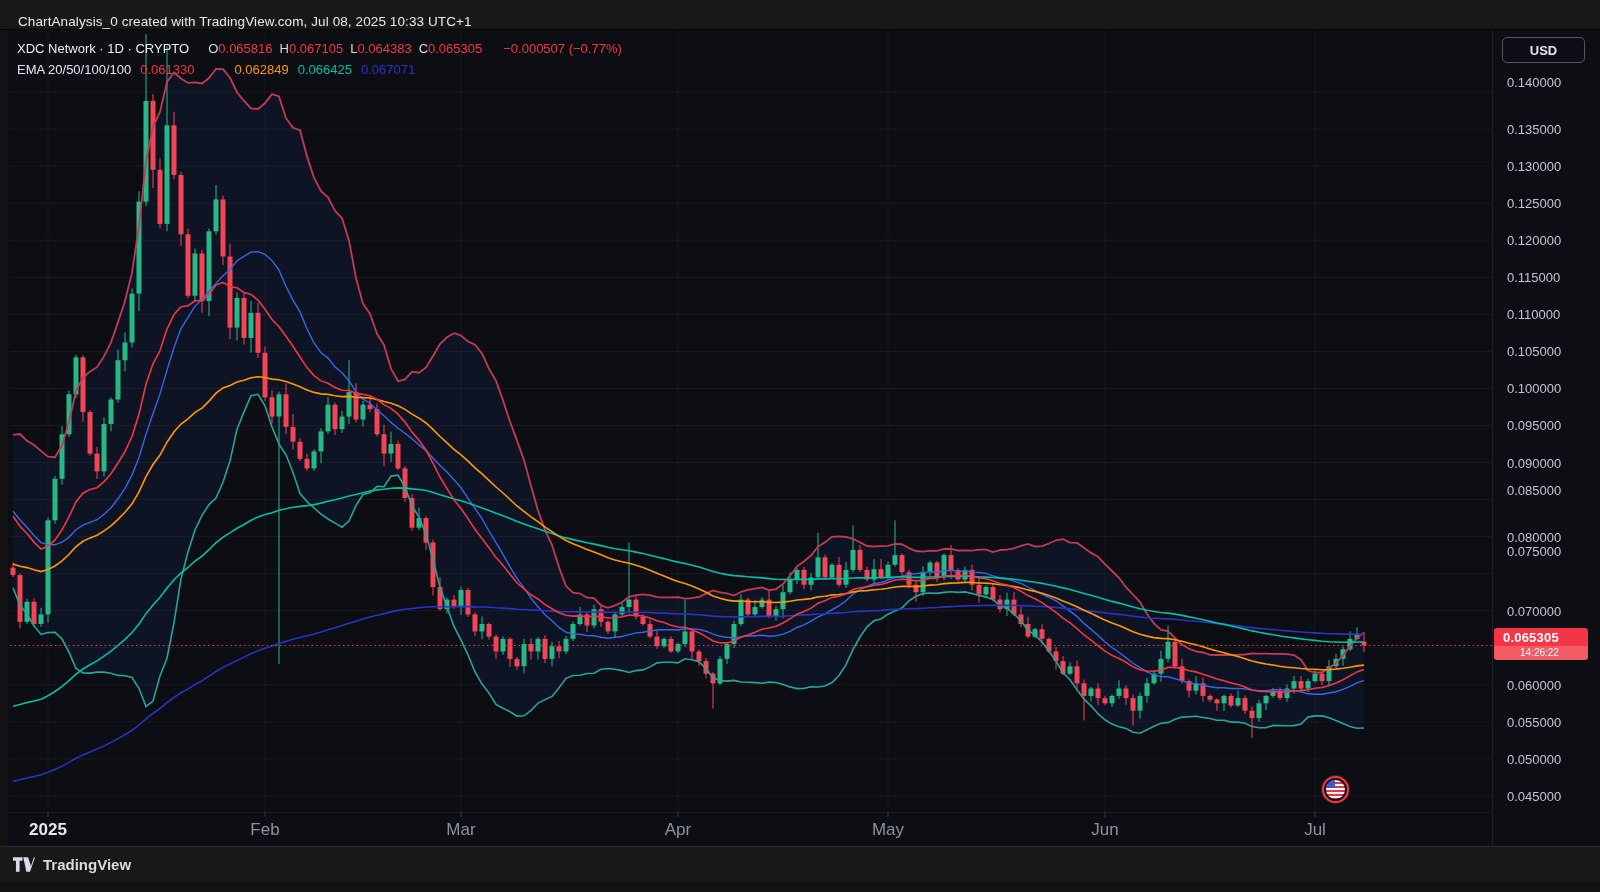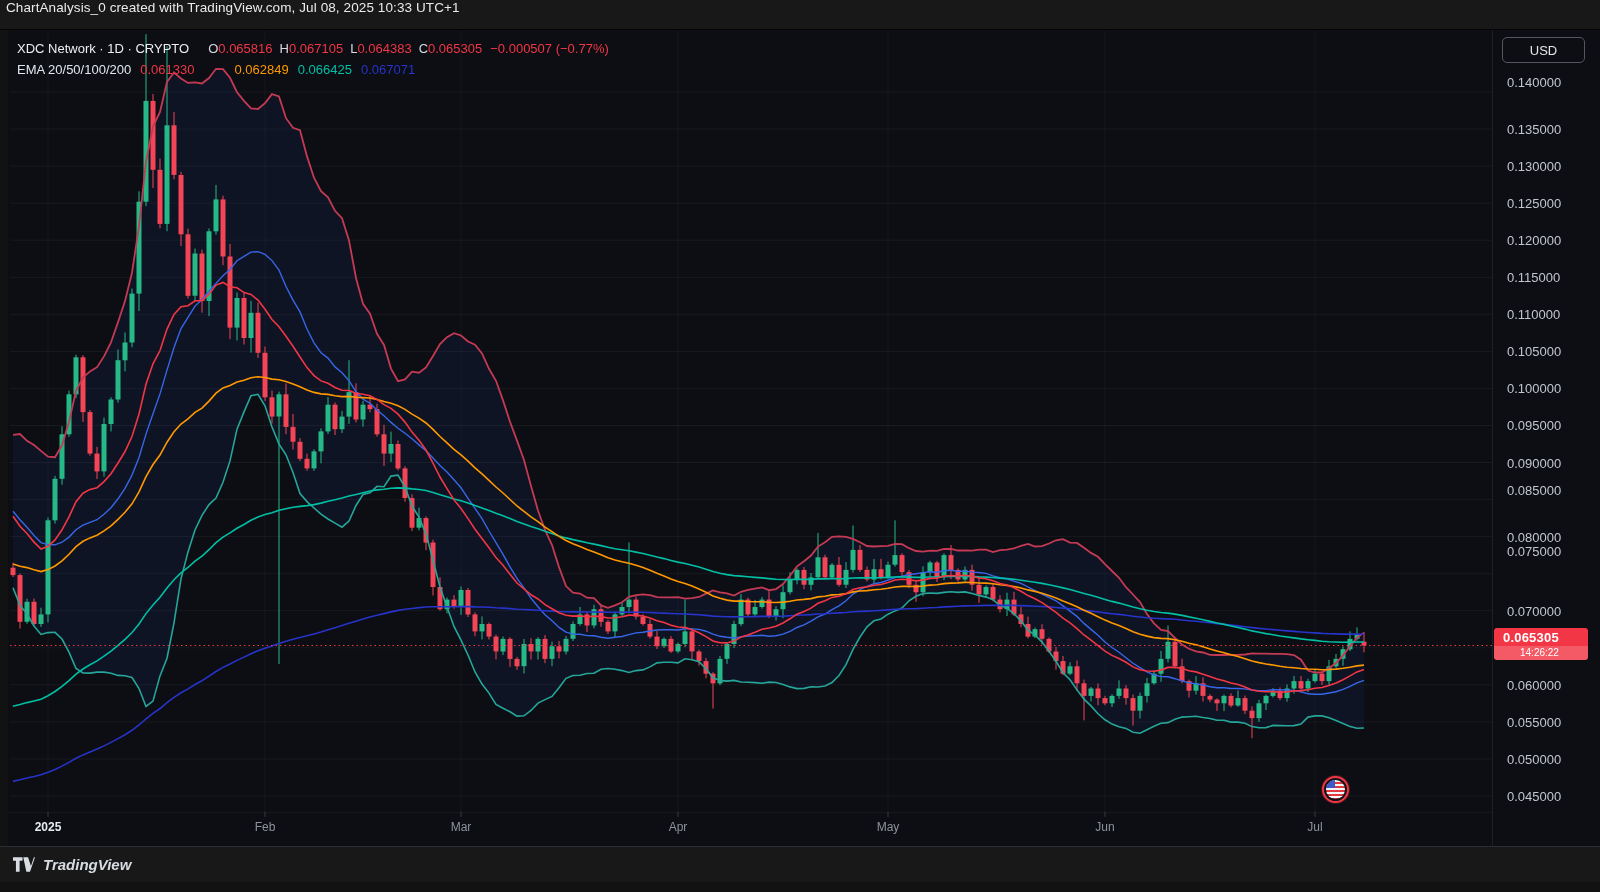--- a/index.html
+++ b/index.html
@@ -5,75 +5,75 @@
   * { box-sizing: border-box; }
   html,body { margin:0; padding:0; }
   body {
     width:1600px; height:892px; position:relative; overflow:hidden;
     background:#121212; font-family:"Liberation Sans", sans-serif;
     -webkit-font-smoothing:antialiased;
   }
   .top-bar {
     position:absolute; left:0; top:0; width:1600px; height:30px;
     background:#181818; border-bottom:1px solid #050505;
-    display:flex; align-items:flex-start; padding-left:6px; z-index:30;
+    display:flex; align-items:flex-end; padding-left:18px; z-index:30;
   }
   .top-bar span { color:#e9eaec; font-size:13.5px; letter-spacing:.1px; }
   .chart-bg {
     position:absolute; left:8px; top:30px; width:1592px; height:816px;
     background:#0c0e13; z-index:0;
   }
   #chart-svg { position:absolute; left:0; top:0; z-index:1; }
   
   .legend { position:absolute; left:17px; top:38px; z-index:6; font-size:13px; line-height:21px; white-space:nowrap; }
   .lg-row { height:21px; }
   .sym-title { color:#eceef2; margin-right:12px; }
   .ohlc-lbl { color:#d6dae2; margin-left:7px; }
   .ohlc-val { color:#f23645; }
-  .chg { color:#f23645; margin-left:8px; }
+  .chg { color:#f23645; margin-left:21px; }
   .ind-lbl { color:#e2e6ec; }
   .ind-val { margin-left:9px; }
   
   .price-axis {
     position:absolute; left:1492px; top:30px; width:108px; height:816px;
     z-index:5; border-left:1px solid rgba(255,255,255,0.07);
   }
   .usd-btn {
     position:absolute; top:7px; left:9px; width:83px; height:26px;
     border:1px solid #53565f; border-radius:5px; color:#e3e5ea;
-    font-size:13px; font-weight:400; display:flex; align-items:center; justify-content:center;
+    font-size:13px; font-weight:700; display:flex; align-items:center; justify-content:center;
     cursor:pointer; background:transparent;
   }
   .p-tick { position:absolute; left:14px; color:#c2c6cf; font-size:13px; transform:translateY(-50%); }
   .price-tag {
     position:absolute; left:1px; top:599px; width:94px; border-radius:3px;
     background:#f23645; color:#fff; overflow:hidden; z-index:7;
   }
   .pt-price { font-size:13px; font-weight:700; padding:2px 0 1px 9px; letter-spacing:.2px; }
   .pt-count { font-size:10px; padding:1px 0 2px 26px; background:rgba(255,255,255,0.18); }
   
   .time-axis { position:absolute; left:8px; top:812px; width:1484px; height:34px; z-index:5;
     border-top:1px solid rgba(255,255,255,0.04); }
   .t-label { position:absolute; top:7px; width:60px; margin-left:-30px; text-align:center;
-    color:#8d929d; font-size:12px; }
+    color:#8d929d; font-size:17px; }
   .t-label.strong { color:#e7eaef; font-weight:700; }
   
   .flag {
     position:absolute; left:1322px; top:776px; width:27px; height:27px; border-radius:50%;
     border:2px solid #f23645; z-index:6; overflow:hidden; background:#10131a; cursor:pointer;
     box-shadow:0 0 0 1px rgba(242,54,69,.25);
   }
   .flag-in { position:absolute; left:2px; top:2px; width:19px; height:19px; border-radius:50%;
     background:repeating-linear-gradient(#f4f6f8 0 2px, #e0393f 2px 4px); overflow:hidden; }
   .flag-blue { position:absolute; left:0; top:0; width:9px; height:8px; background:#3d59c9; }
   
   .footer {
     position:absolute; left:0; top:846px; width:1600px; height:36px;
     background:#181818; border-top:1px solid #2a2d33;
-    display:flex; align-items:center; padding-left:13px; gap:8px; z-index:30;font-style:italic;
+    display:flex; align-items:center; padding-left:13px; gap:8px; z-index:30;
   }
   .tv-name { color:#d8dce3; font-size:15px; font-weight:700; cursor:pointer; }
   .tv-logo { display:flex; align-items:center; cursor:pointer; }
 </style>
 </head>
 <body>
 
 <div class="top-bar">
   <span>ChartAnalysis_0 created with TradingView.com, Jul 08, 2025 10:33 UTC+1</span>
 </div>
@@ -523,21 +523,21 @@
     <line x1="888" y1="812" x2="888" y2="817" stroke="rgba(255,255,255,0.18)" stroke-width="1"></line>
     <line x1="1105" y1="812" x2="1105" y2="817" stroke="rgba(255,255,255,0.18)" stroke-width="1"></line>
     <line x1="1315" y1="812" x2="1315" y2="817" stroke="rgba(255,255,255,0.18)" stroke-width="1"></line>
   </svg>
 
 <div class="legend">
   <div class="lg-row">
     <span class="sym-title">XDC Network · 1D · CRYPTO</span><span class="ohlc-lbl">O</span><span class="ohlc-val">0.065816</span><span class="ohlc-lbl">H</span><span class="ohlc-val">0.067105</span><span class="ohlc-lbl">L</span><span class="ohlc-val">0.064383</span><span class="ohlc-lbl">C</span><span class="ohlc-val">0.065305</span><span class="chg">−0.000507 (−0.77%)</span>
   </div>
   <div class="lg-row">
-    <span class="ind-lbl">EMA 20/50/100/200</span><span id="ema-values"><span class="ind-val" style="color: rgb(242, 54, 69);">0.061330</span><span class="ind-val" style="color: rgb(255, 152, 0); margin-left: 40px;">0.062849</span><span class="ind-val" style="color: rgb(0, 191, 165);">0.066425</span><span class="ind-val" style="color: rgb(39, 51, 201);">0.067071</span></span>
+    <span class="ind-lbl">EMA 20/50/100/100</span><span id="ema-values"><span class="ind-val" style="color: rgb(242, 54, 69);">0.061330</span><span class="ind-val" style="color: rgb(255, 152, 0); margin-left: 40px;">0.062849</span><span class="ind-val" style="color: rgb(0, 191, 165);">0.066425</span><span class="ind-val" style="color: rgb(39, 51, 201);">0.067071</span></span>
   </div>
 </div>
 
 <div class="price-axis">
   <div class="usd-btn">USD</div>
   <div id="price-ticks">
       <div class="p-tick" style="top: 52px;">0.140000</div>
       <div class="p-tick" style="top: 99.05px;">0.135000</div>
       <div class="p-tick" style="top: 136.1px;">0.130000</div>
       <div class="p-tick" style="top: 173.15px;">0.125000</div>

